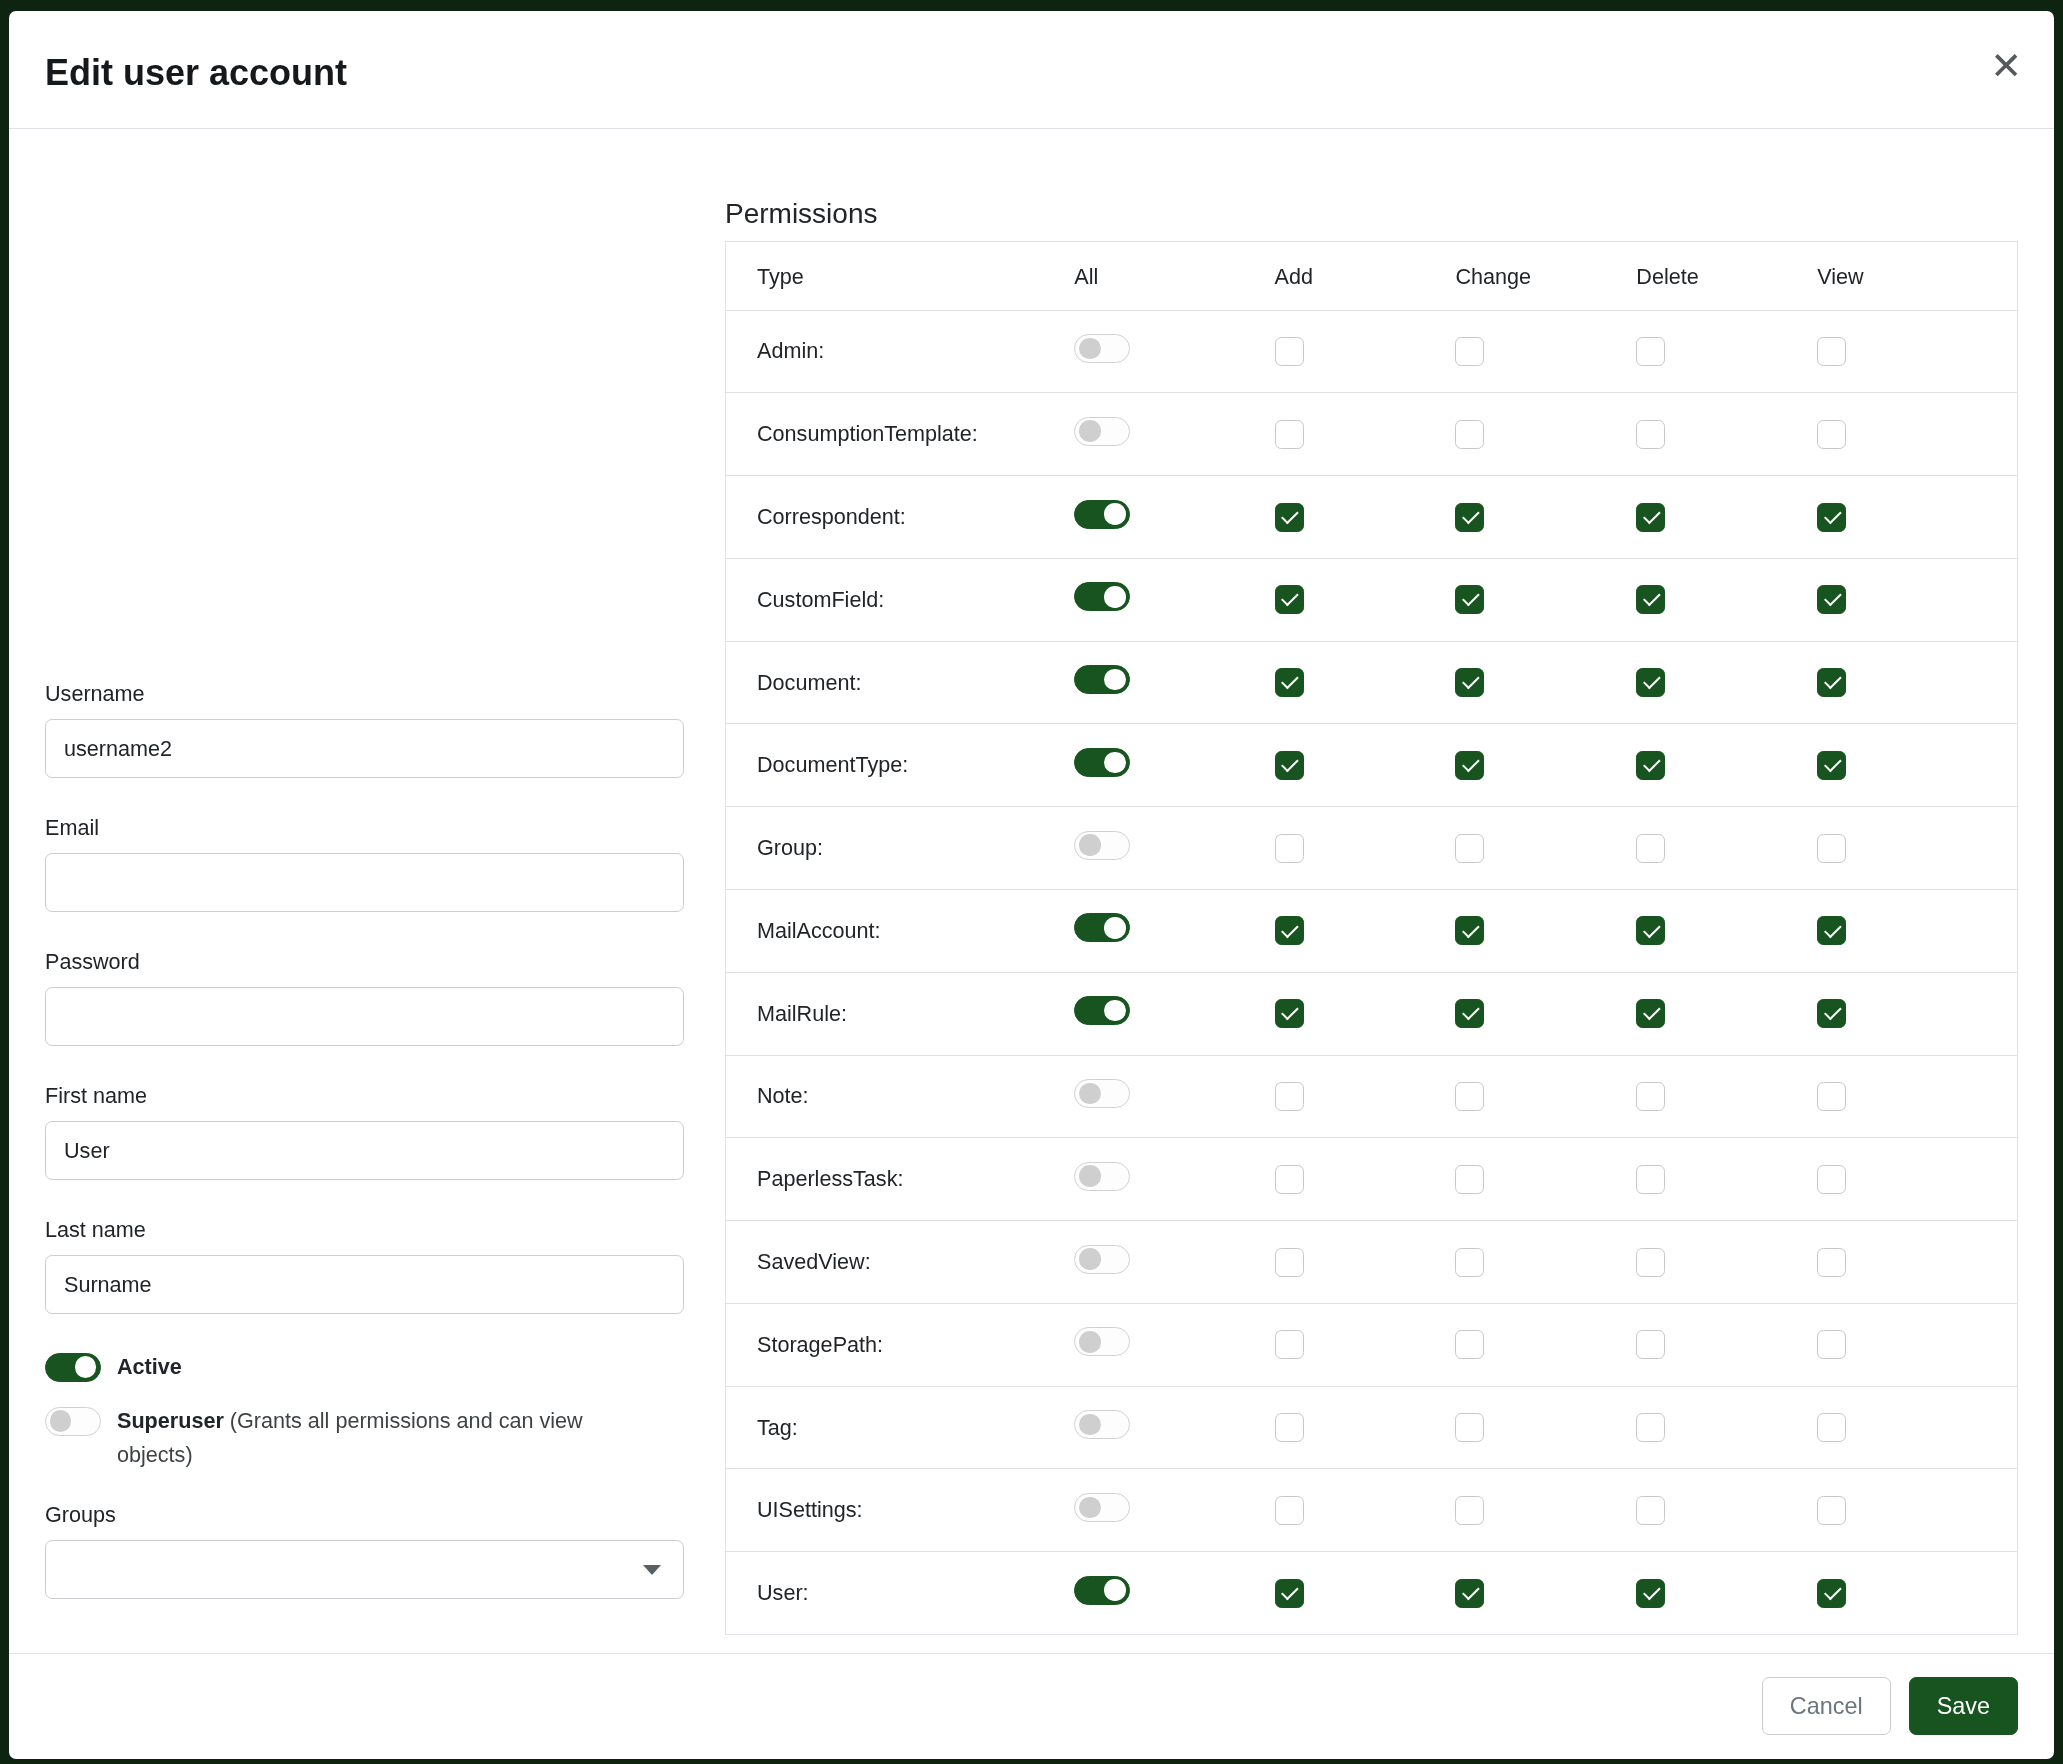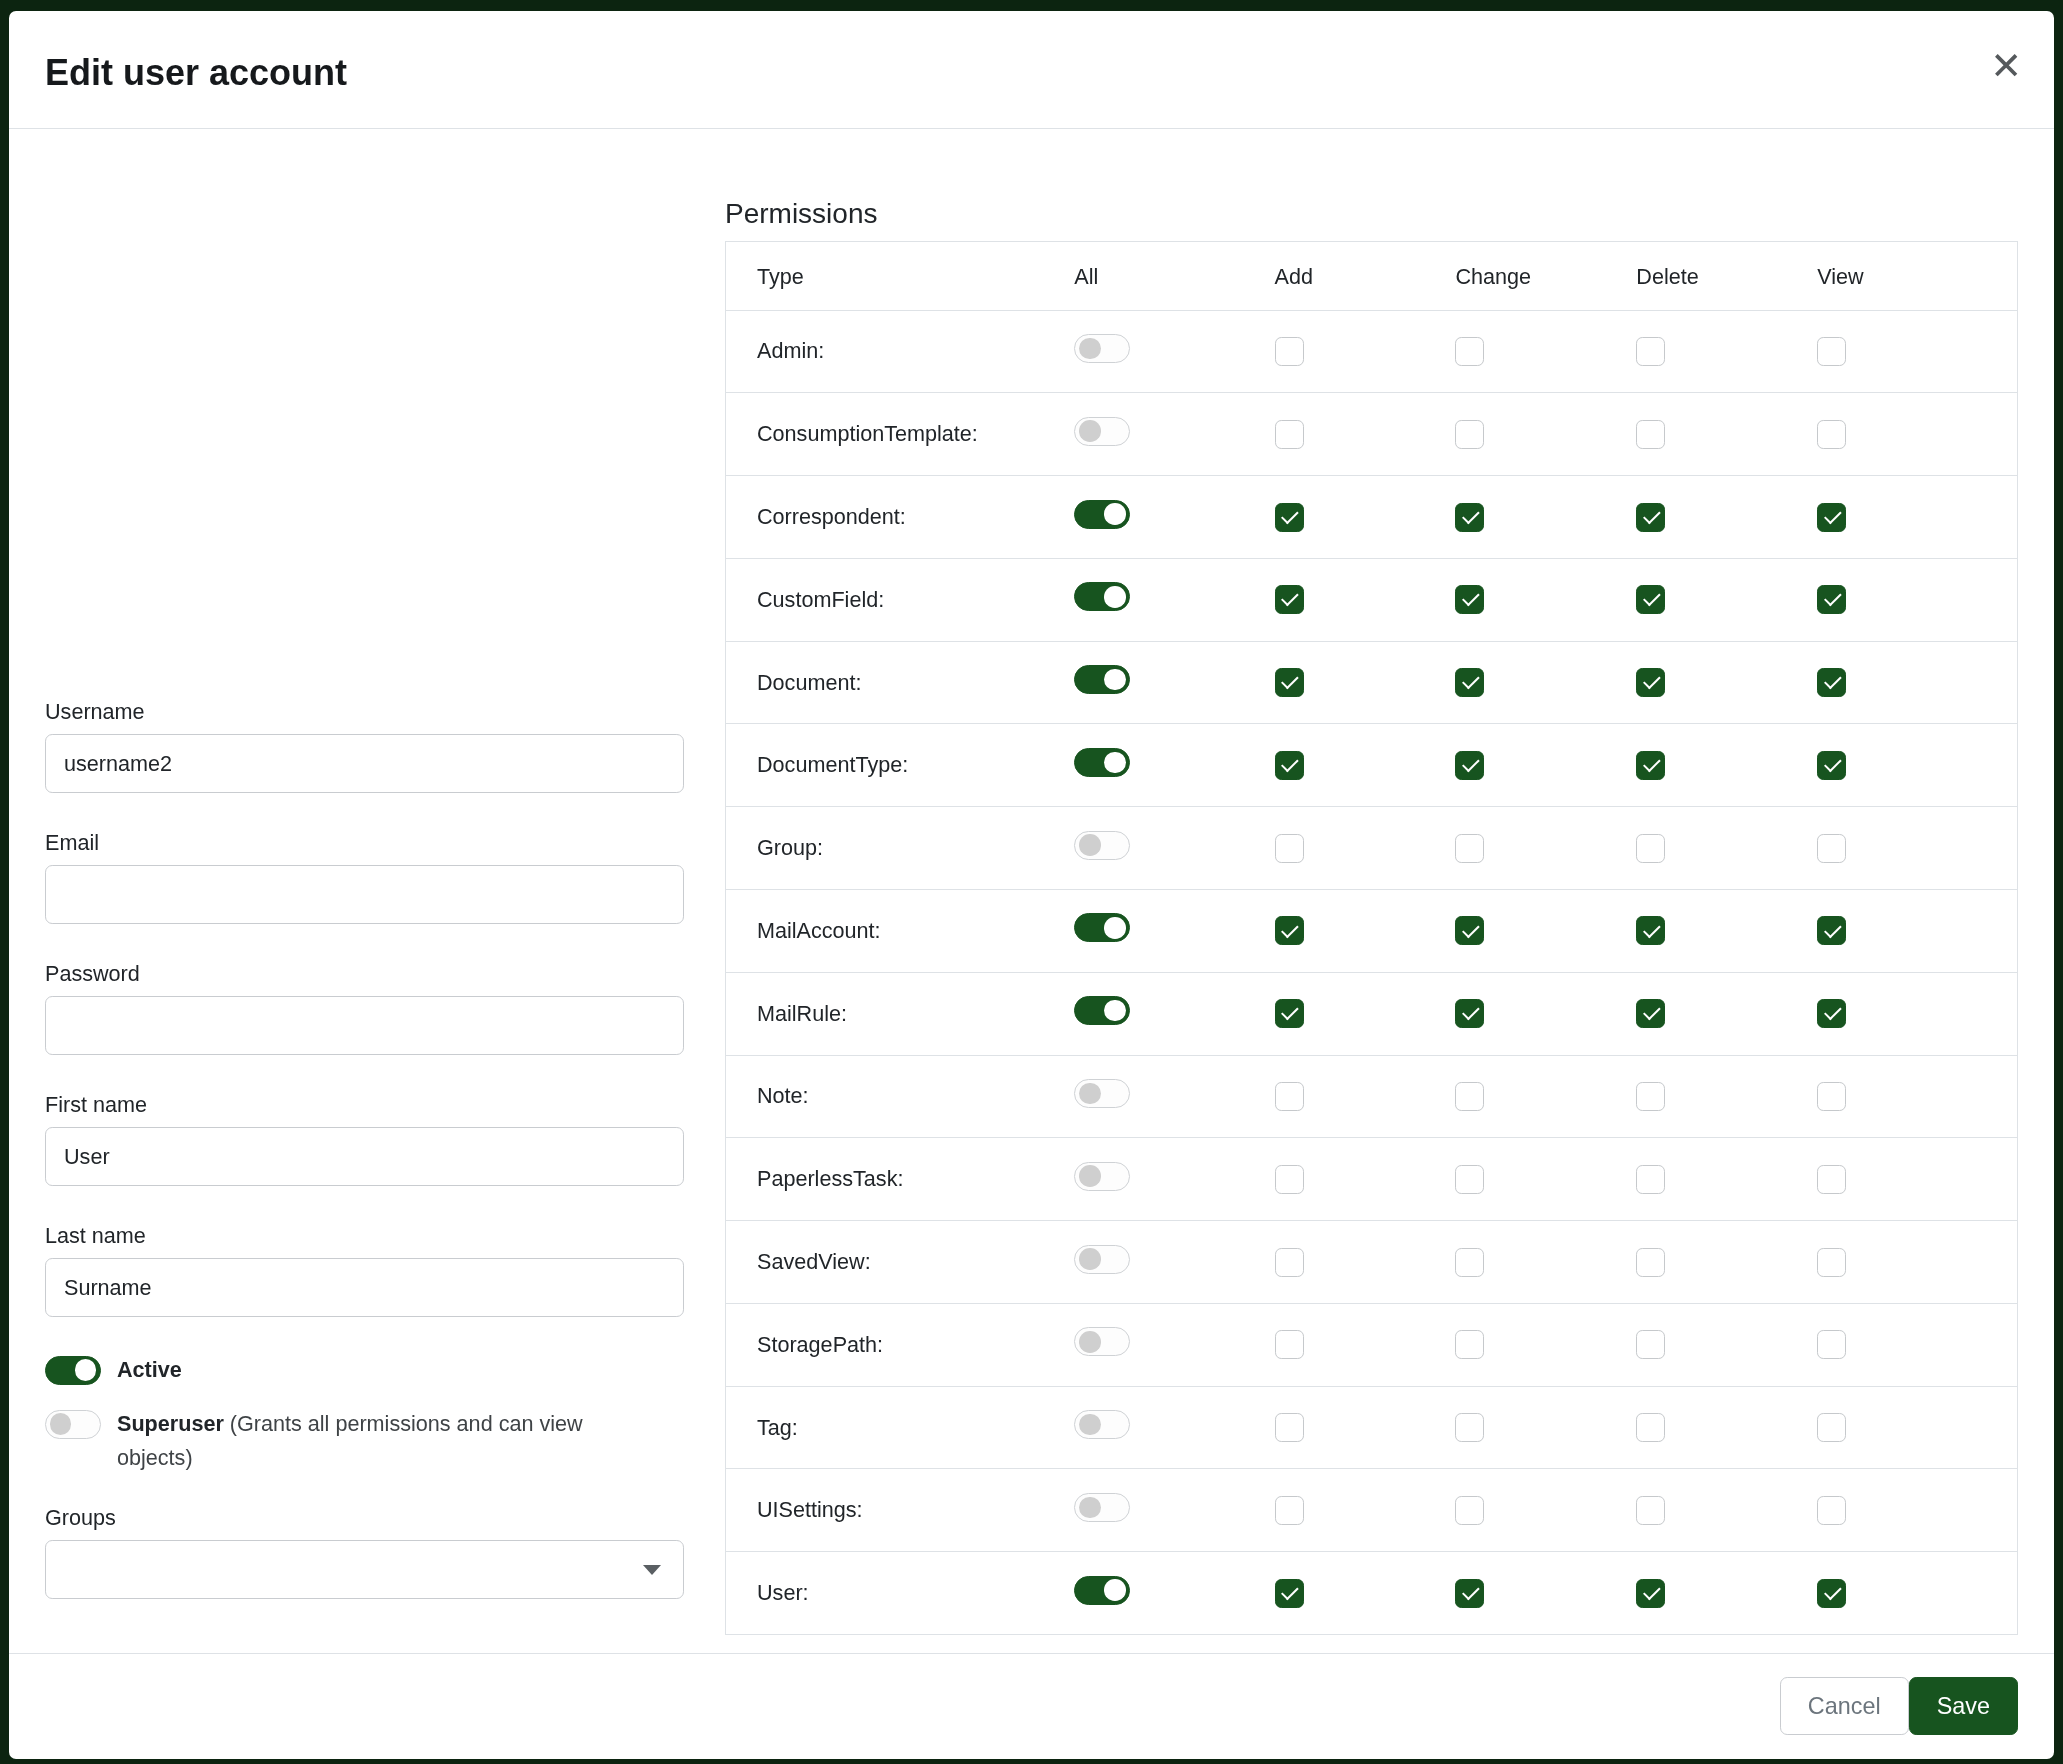--- a/index.html
+++ b/index.html
@@ -65,20 +65,21 @@
     height: 59px;
     border: 0.9px solid #c9ccd0;
     border-radius: 7.2px;
     padding: 0 18px;
     font-size: 21.6px;
     font-family: inherit;
     color: #212529;
     background: #fff;
     outline: none;
     display: block;
+    margin-top: 12px;
   }
   .select-wrap { position: relative; }
   .caret {
     position: absolute;
     right: 21.6px; top: 50%;
     margin-top: -4.5px;
     width: 0; height: 0;
     border-left: 9px solid transparent;
     border-right: 9px solid transparent;
     border-top: 10.8px solid #5a5f63;
@@ -160,20 +161,21 @@
   }
   .perm .switch { margin-top: 0; }
 
   .modal-footer {
     flex: 0 0 auto;
     border-top: 0.9px solid #dee2e6;
     padding: 23.4px 36px;
     display: flex;
     justify-content: flex-end;
     align-items: center;
+    gap: 18px;
   }
   .btn {
     font-size: 23.4px;
     font-family: inherit;
     border-radius: 7.2px;
     padding: 14.4px 27px;
     line-height: 27px;
     cursor: pointer;
   }
   .btn-cancel {

